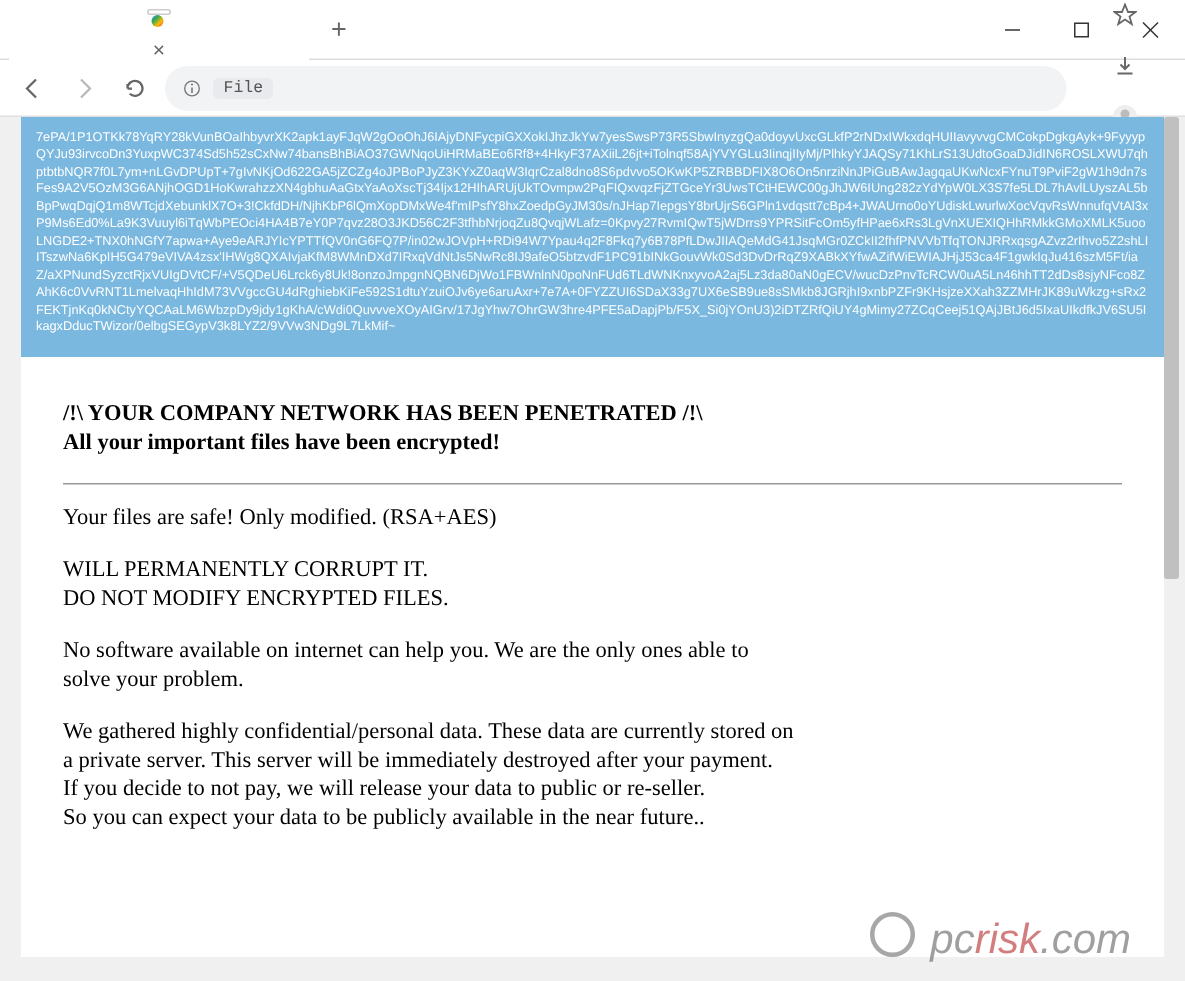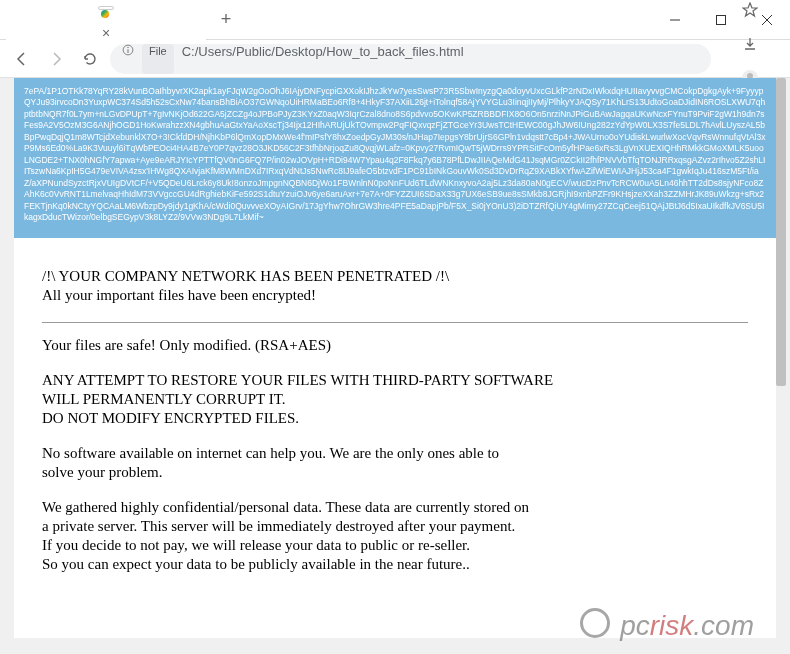--- a/index.html
+++ b/index.html
@@ -14,40 +14,40 @@
 .tab .close { width: 14px; height: 14px; display: flex; align-items: center; justify-content: center; color: #666; font-size: 14px; cursor: pointer; }
 .newtab { width: 28px; height: 28px; display: flex; align-items: center; justify-content: center; color: #666; font-size: 18px; margin-left: 6px; cursor: pointer; }
 .win-controls { margin-left: auto; display: flex; height: 40px; }
 .win-btn { width: 46px; height: 40px; display: flex; align-items: center; justify-content: center; color: #333; cursor: pointer; }
 .win-btn svg { width: 12px; height: 12px; }
 
 
 .toolbar { height: 38px; background: #fff; display: flex; align-items: center; padding: 0 8px; gap: 6px; border-bottom: 1px solid #e0e0e0; }
 .nav-btn { width: 28px; height: 28px; display: flex; align-items: center; justify-content: center; color: #666; cursor: pointer; border-radius: 14px; }
 .nav-btn svg { width: 16px; height: 16px; }
-.addr { flex: 1; height: 30px; background: #f1f3f4; border-radius: 15px; display: flex; padding: 0 12px; gap: 8px; }
+.addr { flex: 1; height: 30px; background: #f1f3f4; border-radius: 15px; display: flex; align-items: center; padding: 0 12px; gap: 8px; font-family: Liberation Mono, monospace; }
 .addr .file-chip { background: #e8eaed; padding: 1px 7px; border-radius: 4px; font-size: 11px; color: #555; }
 .addr .url { font-size: 13px; color: #5f6368; flex: 1; white-space: nowrap; overflow: hidden; }
 .right-icons { display: flex; align-items: center; gap: 6px; flex-direction: column; }
 .rbtn { width: 28px; height: 28px; display: flex; align-items: center; justify-content: center; color: #666; cursor: pointer; border-radius: 14px; }
 .update-btn { border: 1px solid #e0a0a0; color: #d93025; background: #fff; padding: 4px 12px; border-radius: 14px; font-size: 12px; cursor: pointer; }
 .menu-dots { display: flex; flex-direction: column; gap: 2px; }
 .menu-dots span { width: 3px; height: 3px; background: #666; border-radius: 50%; }
 
 
 .viewport { position: absolute; top: 78px; left: 14px; right: 14px; bottom: 16px; background: #fff; overflow: hidden; }
 .scroll-track { position: absolute; top: 78px; right: 4px; bottom: 16px; width: 10px; background: #f0f0f0; }
 .scroll-thumb { position: absolute; left: 0; right: 0; top: 0; height: 55%; background: #c0c0c0; border-radius: 2px; }
 
 .blue-box { background: #7ab8e0; padding: 8px 10px 14px; color: #fff; }
 .pid-title { text-align: center; font-family: "Times New Roman", serif; font-weight: bold; font-size: 26px; color: #d00000; margin-bottom: 8px; }
 .pid-body { font-size: 8.5px; line-height: 1.35; word-break: break-all; font-family: Arial, sans-serif; }
 
 .text-body { padding: 30px 28px; font-family: "Times New Roman", serif; font-size: 15px; color: #000; }
-.text-body .warn { font-weight: normal; }
+.text-body .warn { font-weight: bold; }
 .text-body hr { margin: 14px 0; border: none; border-top: 1px solid #999; }
 .text-body p { margin-bottom: 2px; }
 .block { margin-bottom: 18px; }
 
 
 .wm { position: absolute; bottom: 12px; right: 36px; font-style: italic; font-size: 28px; color: rgba(80,80,80,0.55); pointer-events: none; font-family: Arial, sans-serif; text-shadow: 0 0 2px rgba(255,255,255,0.6); }
 .wm::before { content: ""; display: inline-block; width: 24px; height: 24px; border: 3px solid rgba(80,80,80,0.5); border-radius: 50%; margin-right: 2px; vertical-align: -3px; }
 .wm span.red { color: rgba(180,40,40,0.6); }
 </style>
 </head>
@@ -96,21 +96,20 @@
         <path d="M3 8 a5 5 0 1 1 1.5 3.5 M3 8 l0 -3 M3 8 l3 0" fill="none" stroke="#666" stroke-width="1.5"></path>
       </svg>
   </div>
   <div class="addr">
     <svg width="12" height="12" viewBox="0 0 16 16">
         <circle cx="8" cy="8" r="6.5" fill="none" stroke="#777" stroke-width="1.2"></circle>
         <line x1="8" y1="7" x2="8" y2="12" stroke="#777" stroke-width="1.4"></line>
         <circle cx="8" cy="4.5" r="0.9" fill="#777"></circle>
       </svg>
     <span class="file-chip">File</span>
-    <span class="url">C:/Users/Public/Desktop/How_to_back_files.html</span>
   </div>
   <div class="right-icons">
     <div class="rbtn">
       <svg width="16" height="16" viewBox="0 0 16 16">
           <path d="M6 8 L12 4 M6 8 L12 12" stroke="#666" stroke-width="1.3" fill="none"></path>
           <circle cx="5" cy="8" r="2" fill="none" stroke="#666" stroke-width="1.3"></circle>
           <circle cx="12" cy="4" r="2" fill="none" stroke="#666" stroke-width="1.3"></circle>
           <circle cx="12" cy="12" r="2" fill="none" stroke="#666" stroke-width="1.3"></circle>
         </svg>
     </div>
@@ -150,21 +149,20 @@
   <div class="text-body">
     <div class="block">
       <p class="warn">/!\ YOUR COMPANY NETWORK HAS BEEN PENETRATED /!\</p>
       <p class="warn">All your important files have been encrypted!</p>
     </div>
     <hr>
     <div class="block">
       <p>Your files are safe! Only modified. (RSA+AES)</p>
     </div>
     <div class="block">
-      <p>ANY ATTEMPT TO RESTORE YOUR FILES WITH THIRD-PARTY SOFTWARE</p>
       <p>WILL PERMANENTLY CORRUPT IT.</p>
       <p>DO NOT MODIFY ENCRYPTED FILES.</p>
     </div>
     <div class="block">
       <p>No software available on internet can help you. We are the only ones able to</p>
       <p>solve your problem.</p>
     </div>
     <div class="block">
       <p>We gathered highly confidential/personal data. These data are currently stored on</p>
       <p>a private server. This server will be immediately destroyed after your payment.</p>

